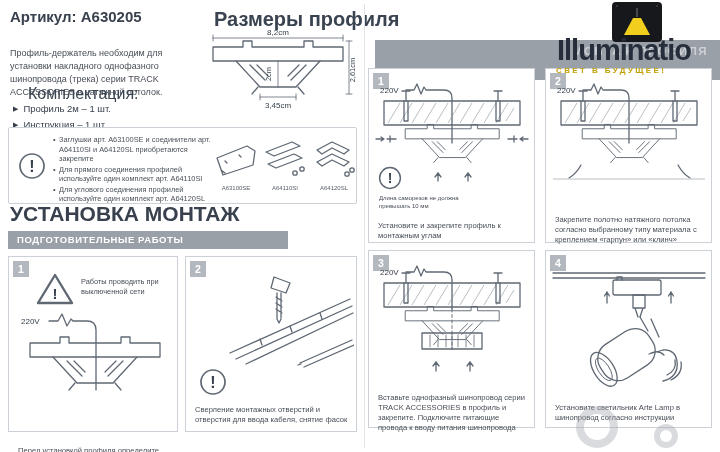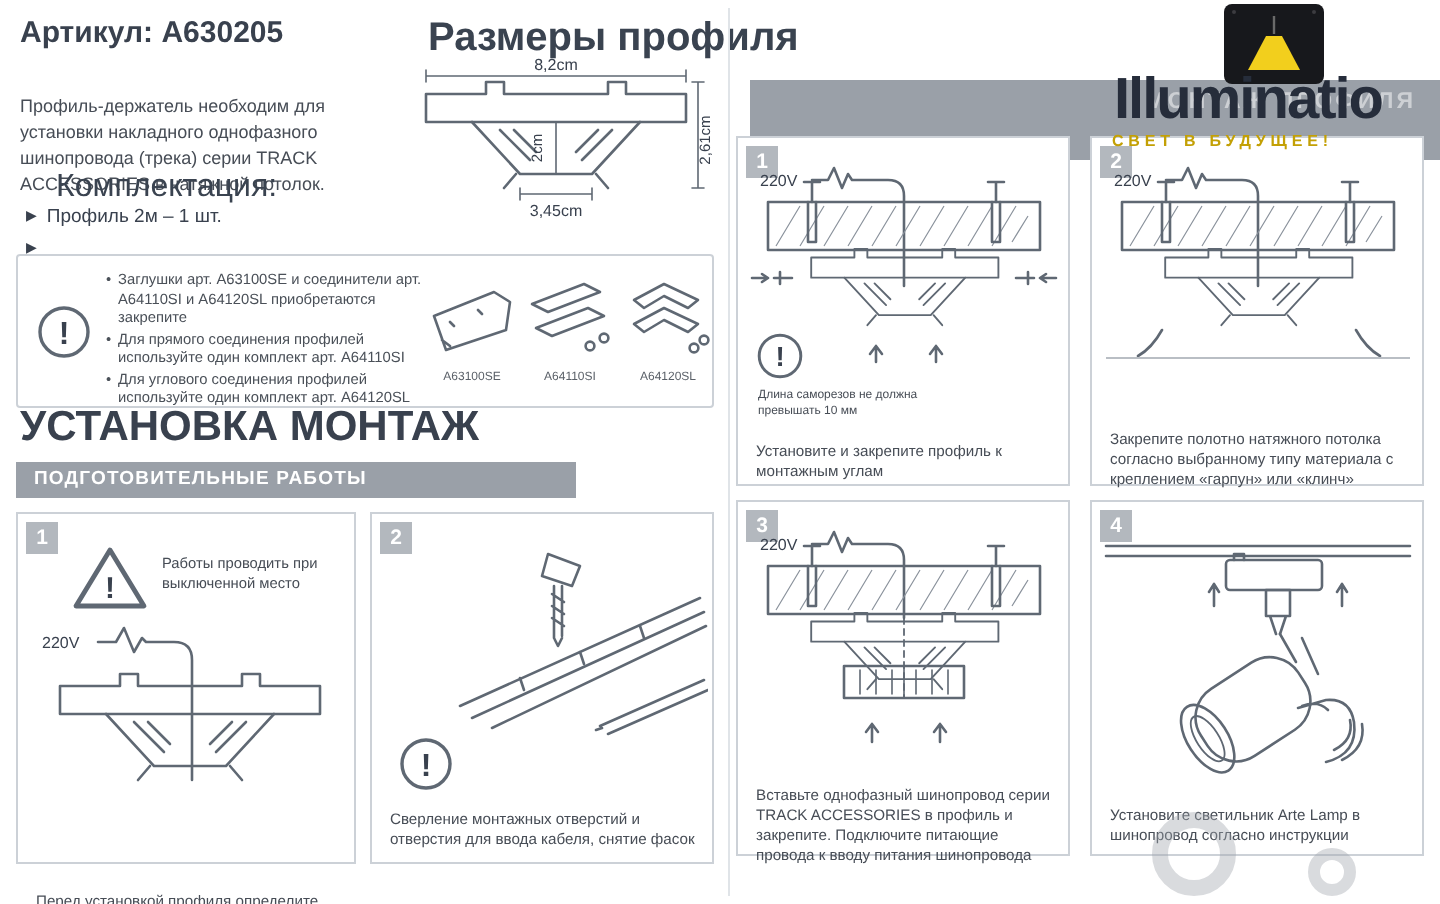--- a/index.html
+++ b/index.html
@@ -70,20 +70,21 @@
 
   <div class="abs" style="left:28px;top:85px;">Комплектация:</div>
 
   <div class="abs" style="left:13px;top:101px;">
     <div class="pkg-item">
       <span class="marker">▶</span>
       <span>Профиль 2м – 1 шт.</span>
     </div>
     <div class="pkg-item">
       <span class="marker">▶</span>
+      <span>Инструкция – 1 шт.</span>
     </div>
   </div>
 
   <svg class="abs" style="left:197px;top:27px;" width="163" height="84" viewBox="0 0 163 84">
     <use href="#profile-xs" transform="translate(11,12)"></use>
     <path class="st" style="stroke-width:.8" d="M16 11 H146 M16 8 v6 M146 8 v6"></path>
     <text class="svgtxt" x="81" y="8" font-size="8" text-anchor="middle">8,2cm</text>
     <path class="st" style="stroke-width:.8" d="M152 14 V67 M149 14 h6 M149 67 h6"></path>
     <text class="svgtxt" x="158" y="43" font-size="7.5" text-anchor="middle" transform="rotate(-90 158 43)">2,61cm</text>
     <path class="st" style="stroke-width:.8" d="M81 34 V60"></path>
@@ -140,21 +141,21 @@
   <div class="graybar" style="left:8px;top:231px;width:280px;height:18px;">
     <span class="bar-label">ПОДГОТОВИТЕЛЬНЫЕ РАБОТЫ</span>
   </div>
 
   <div class="box" style="left:8px;top:256px;width:170px;height:176px;">
     <div class="badge">1</div>
     <svg class="abs" style="left:26px;top:14px;" width="40" height="36" viewBox="0 0 40 36">
       <path class="st" style="stroke-width:2.4" d="M20 4 L37 32 H3 Z"></path>
       <text class="svgtxt" x="20" y="28" font-size="15" font-weight="bold" text-anchor="middle">!</text>
     </svg>
-    <div class="warntext" style="left:72px;top:20px;width:92px;">Работы проводить при выключенной место</div>
+    <div class="warntext" style="left:72px;top:20px;width:92px;">Работы проводить при выключенной сети</div>
     <svg class="abs" style="left:4px;top:52px;" width="162" height="88" viewBox="0 0 162 88">
       <text class="svgtxt" x="8" y="15" font-size="8">220V</text>
       <path class="st" d="M36 12 h9 l4 -7 l5 12 l4 -7 l2 2 h14 q9 0 9 9 v60"></path>
       <use href="#profile-xs" transform="translate(12,26)"></use>
     </svg>
     <div class="caption" style="left:9px;top:142px;width:155px;margin-top:47px;">Перед установкой профиля определите место вывода провода питания для подключения однофазного шинопровода</div>
   </div>
 
   <div class="box" style="left:185px;top:256px;width:172px;height:176px;">
     <div class="badge">2</div>

